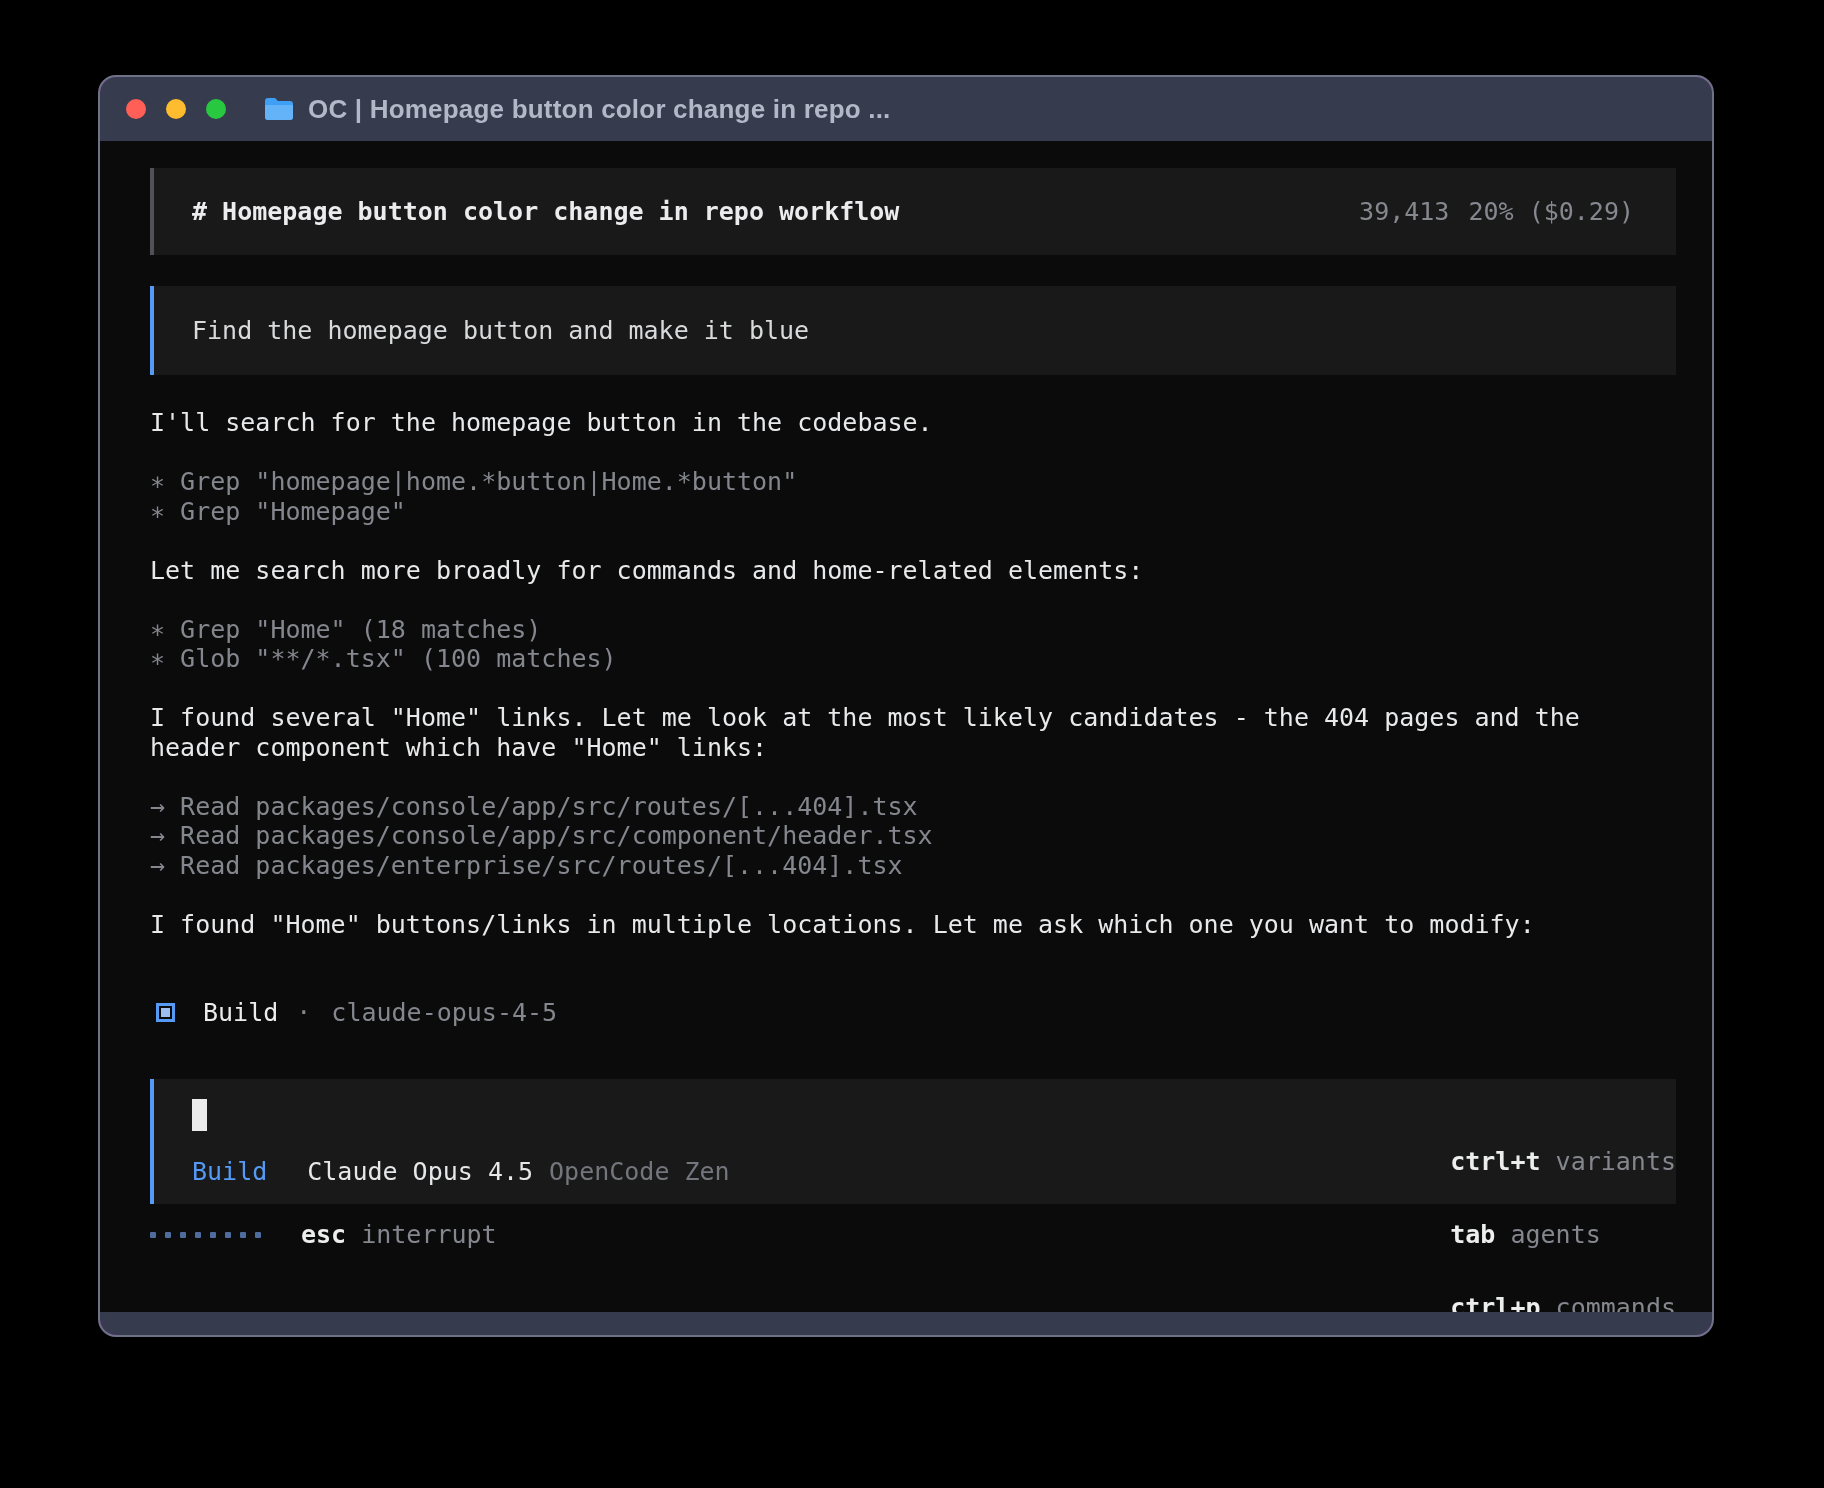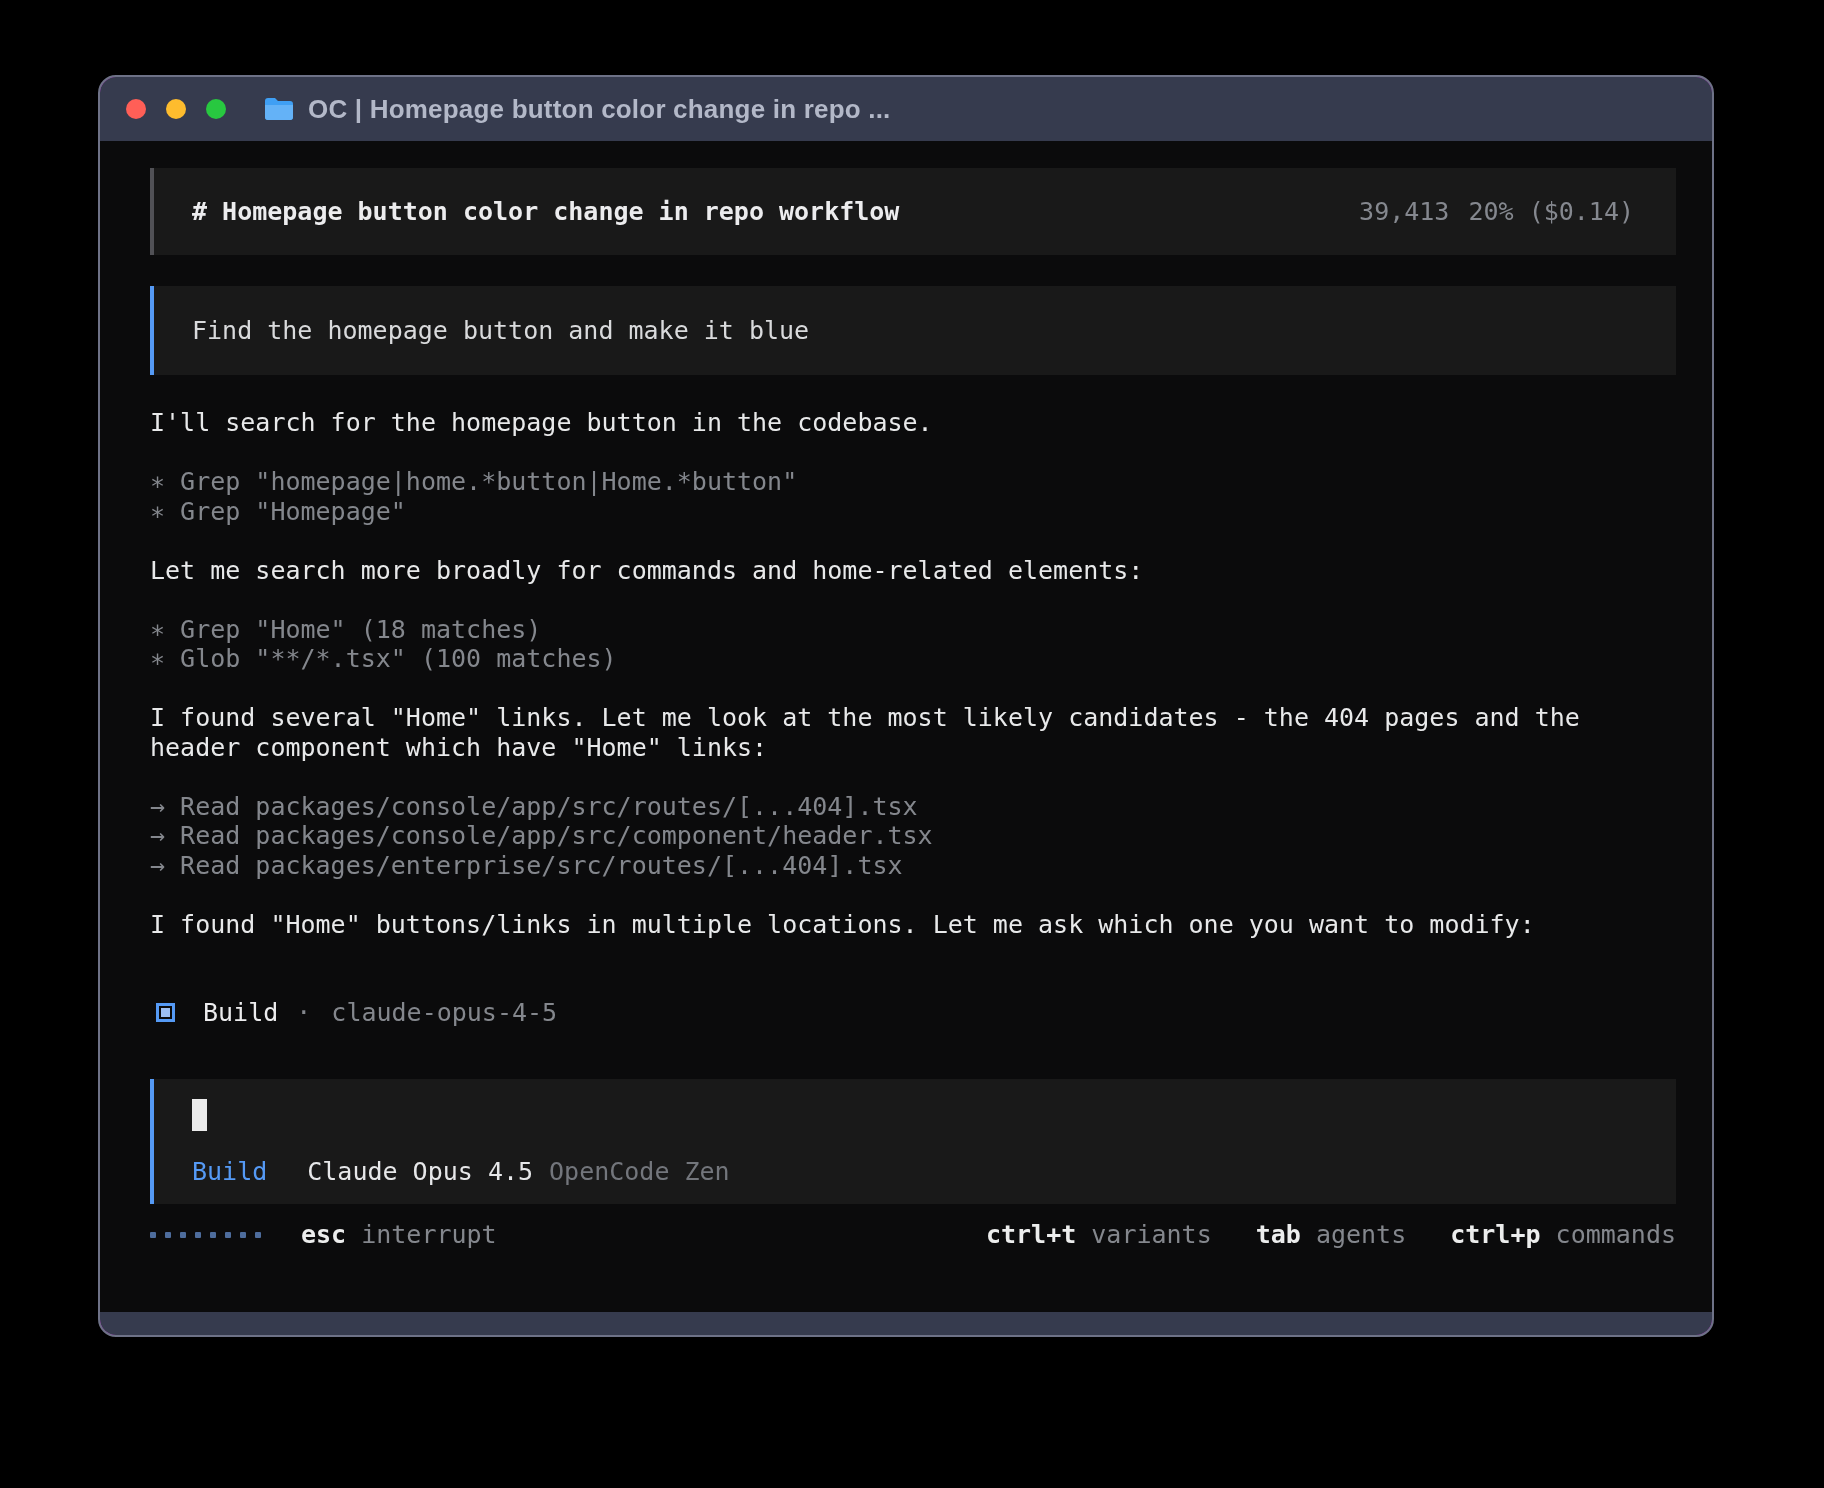--- a/index.html
+++ b/index.html
@@ -81,21 +81,21 @@
   .statusbar {
     margin-top:16px; height:30px;
     display:flex; align-items:center; justify-content:space-between;
   }
   .status-left { display:flex; align-items:center; }
   .spinner { display:flex; gap:9px; align-items:center; margin-right:40px; }
   .dot { width:6px; height:6px; background:#4e6d9d; border-radius:1px; }
   .hint { white-space:pre; }
   .hint .key { color:#eceded; font-weight:bold; }
   .hint .lbl { color:#84878d; }
-  .status-right { display:flex; gap:44px; }
+  .status-right { display:flex; gap:44px;flex-direction:column; }
 
   
   .bottombar { flex:0 0 23px; background:#363b4e; }
 </style>
 </head>
 <body>
 
 <div class="window">
 
   <div class="titlebar">
@@ -112,21 +112,21 @@
     </span>
     <span class="win-title">OC | Homepage button color change in repo ...</span>
   </div>
 
   <div class="content">
 
     <div class="block header-block">
       <span class="header-title"># Homepage button color change in repo workflow</span>
       <span class="header-stats">
         <span>39,413</span>
-        <span>20% ($0.14)</span>
+        <span>20% ($0.29)</span>
       </span>
     </div>
 
     <div class="block user-block">
       <span>Find the homepage button and make it blue</span>
     </div>
 
     <div class="messages">
         <div class="msg-line primary">I'll search for the homepage button in the codebase.</div>
         <div class="msg-line primary">&nbsp;</div>

